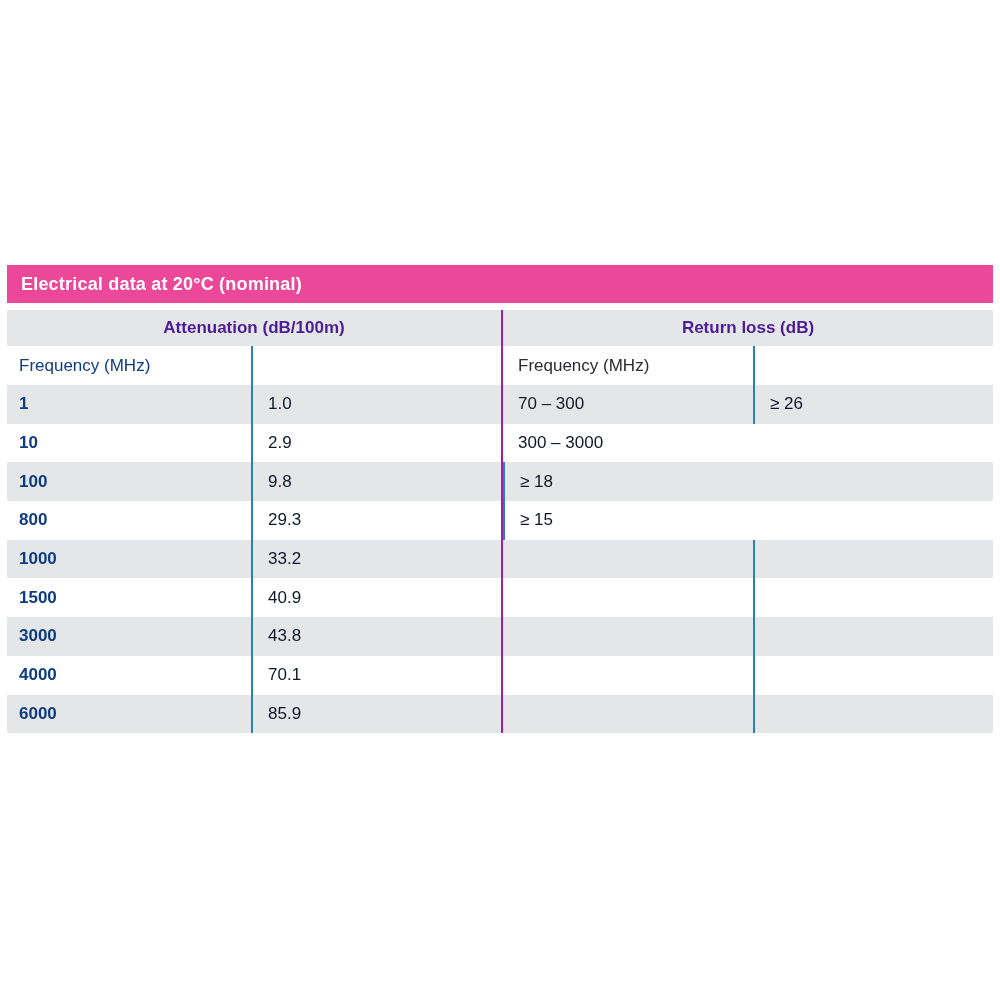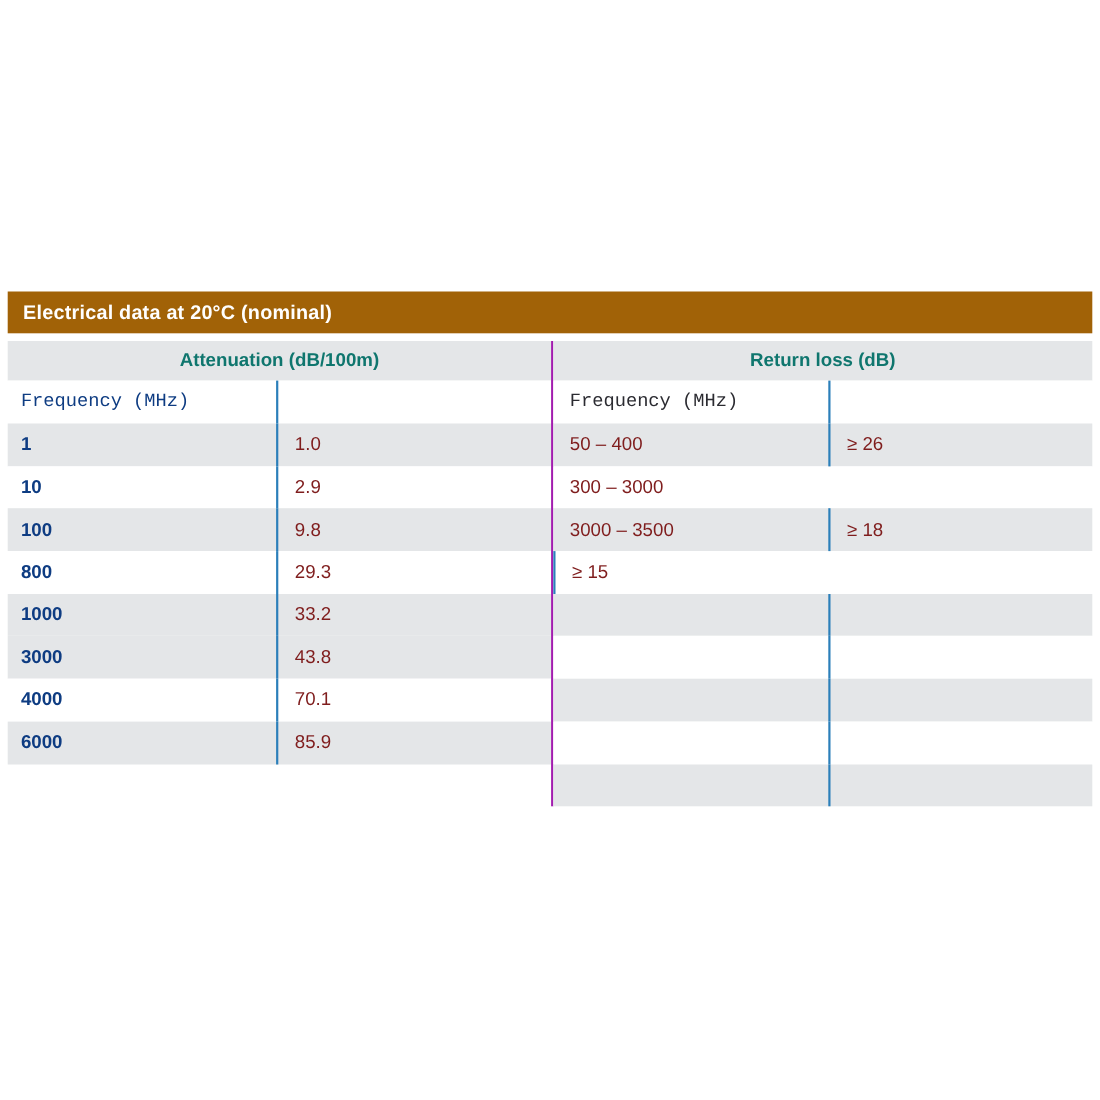--- a/index.html
+++ b/index.html
@@ -8,21 +8,21 @@
 
   .table-wrap {
     position: absolute;
     left: 7px;
     top: 265px;
     width: 986px;
   }
 
   .title-bar {
     height: 38px;
-    background: #a16207;
+    background: #ec4899;
     color: #ffffff;
     display: flex;
     align-items: center;
     padding-left: 14px;
     font-size: 18px;
     font-weight: 700;
     letter-spacing: 0.2px;
   }
 
   .body-area {
@@ -35,52 +35,52 @@
     width: 492px;
     border-left: 2px solid #a21caf;
   }
 
   .group-header {
     height: 36px;
     background: #e4e6e8;
     display: flex;
     align-items: center;
     justify-content: center;
-    color: #0f766e;
+    color: #4c1d95;
     font-size: 17px;
     font-weight: 700;
   }
 
   .r {
     display: flex;
     height: 38.7px;
     background: #ffffff;
   }
   .r.alt { background: #e4e6e8; }
-  .r.col-head { height: 39px; background: #ffffff; font-family: Liberation Mono, monospace; }
+  .r.col-head { height: 39px; background: #ffffff; }
 
   .cell {
     display: flex;
     align-items: center;
     padding-left: 12px;
     font-size: 17px;
   }
   .half.left  .cell.c1 { width: 244px; }
   .half.right .cell.c1 { width: 250px; padding-left: 15px; }
   .cell.c2 {
     flex: 1;
     border-left: 2px solid #2b7fba;
     padding-left: 15px;
   }
   .r.col-head .cell.c2 { color: transparent; }
 
   .freq-label-left  { color: #0e3c82; font-weight: 400; }
   .freq-label-right { color: #2b2b31; font-weight: 400; }
   .freq-num  { color: #0e3c82; font-weight: 700; }
-  .val-dark  { color: #7f1d1d; font-weight: 400; }
+  .val-dark  { color: #0f172a; font-weight: 400; }
 </style>
 </head>
 <body>
 
 <div class="table-wrap">
 
   <div class="title-bar">
     <span>Electrical data at 20°C (nominal)</span>
   </div>
 
@@ -108,20 +108,24 @@
         <div class="cell c2 val-dark">9.8</div>
       </div>
       <div class="r">
         <div class="cell c1 freq-num">800</div>
         <div class="cell c2 val-dark">29.3</div>
       </div>
       <div class="r alt">
         <div class="cell c1 freq-num">1000</div>
         <div class="cell c2 val-dark">33.2</div>
       </div>
+      <div class="r">
+        <div class="cell c1 freq-num">1500</div>
+        <div class="cell c2 val-dark">40.9</div>
+      </div>
       <div class="r alt">
         <div class="cell c1 freq-num">3000</div>
         <div class="cell c2 val-dark">43.8</div>
       </div>
       <div class="r">
         <div class="cell c1 freq-num">4000</div>
         <div class="cell c2 val-dark">70.1</div>
       </div>
       <div class="r alt">
         <div class="cell c1 freq-num">6000</div>
@@ -132,28 +136,27 @@
     <div class="half right">
       <div class="group-header">
         <span>Return loss (dB)</span>
       </div>
       <div class="r col-head">
         <div class="cell c1 freq-label-right">Frequency (MHz)</div>
         <div class="cell c2"></div>
       </div>
 
       <div class="r alt">
-        <div class="cell c1 val-dark">50 – 400</div>
+        <div class="cell c1 val-dark">70 – 300</div>
         <div class="cell c2 val-dark">≥ 26</div>
       </div>
       <div class="r">
         <div class="cell c1 val-dark">300 – 3000</div>
       </div>
       <div class="r alt">
-        <div class="cell c1 val-dark">3000 – 3500</div>
         <div class="cell c2 val-dark">≥ 18</div>
       </div>
       <div class="r">
         <div class="cell c2 val-dark">≥ 15</div>
       </div>
       <div class="r alt">
         <div class="cell c1 val-dark"></div>
         <div class="cell c2 val-dark"></div>
       </div>
       <div class="r">

